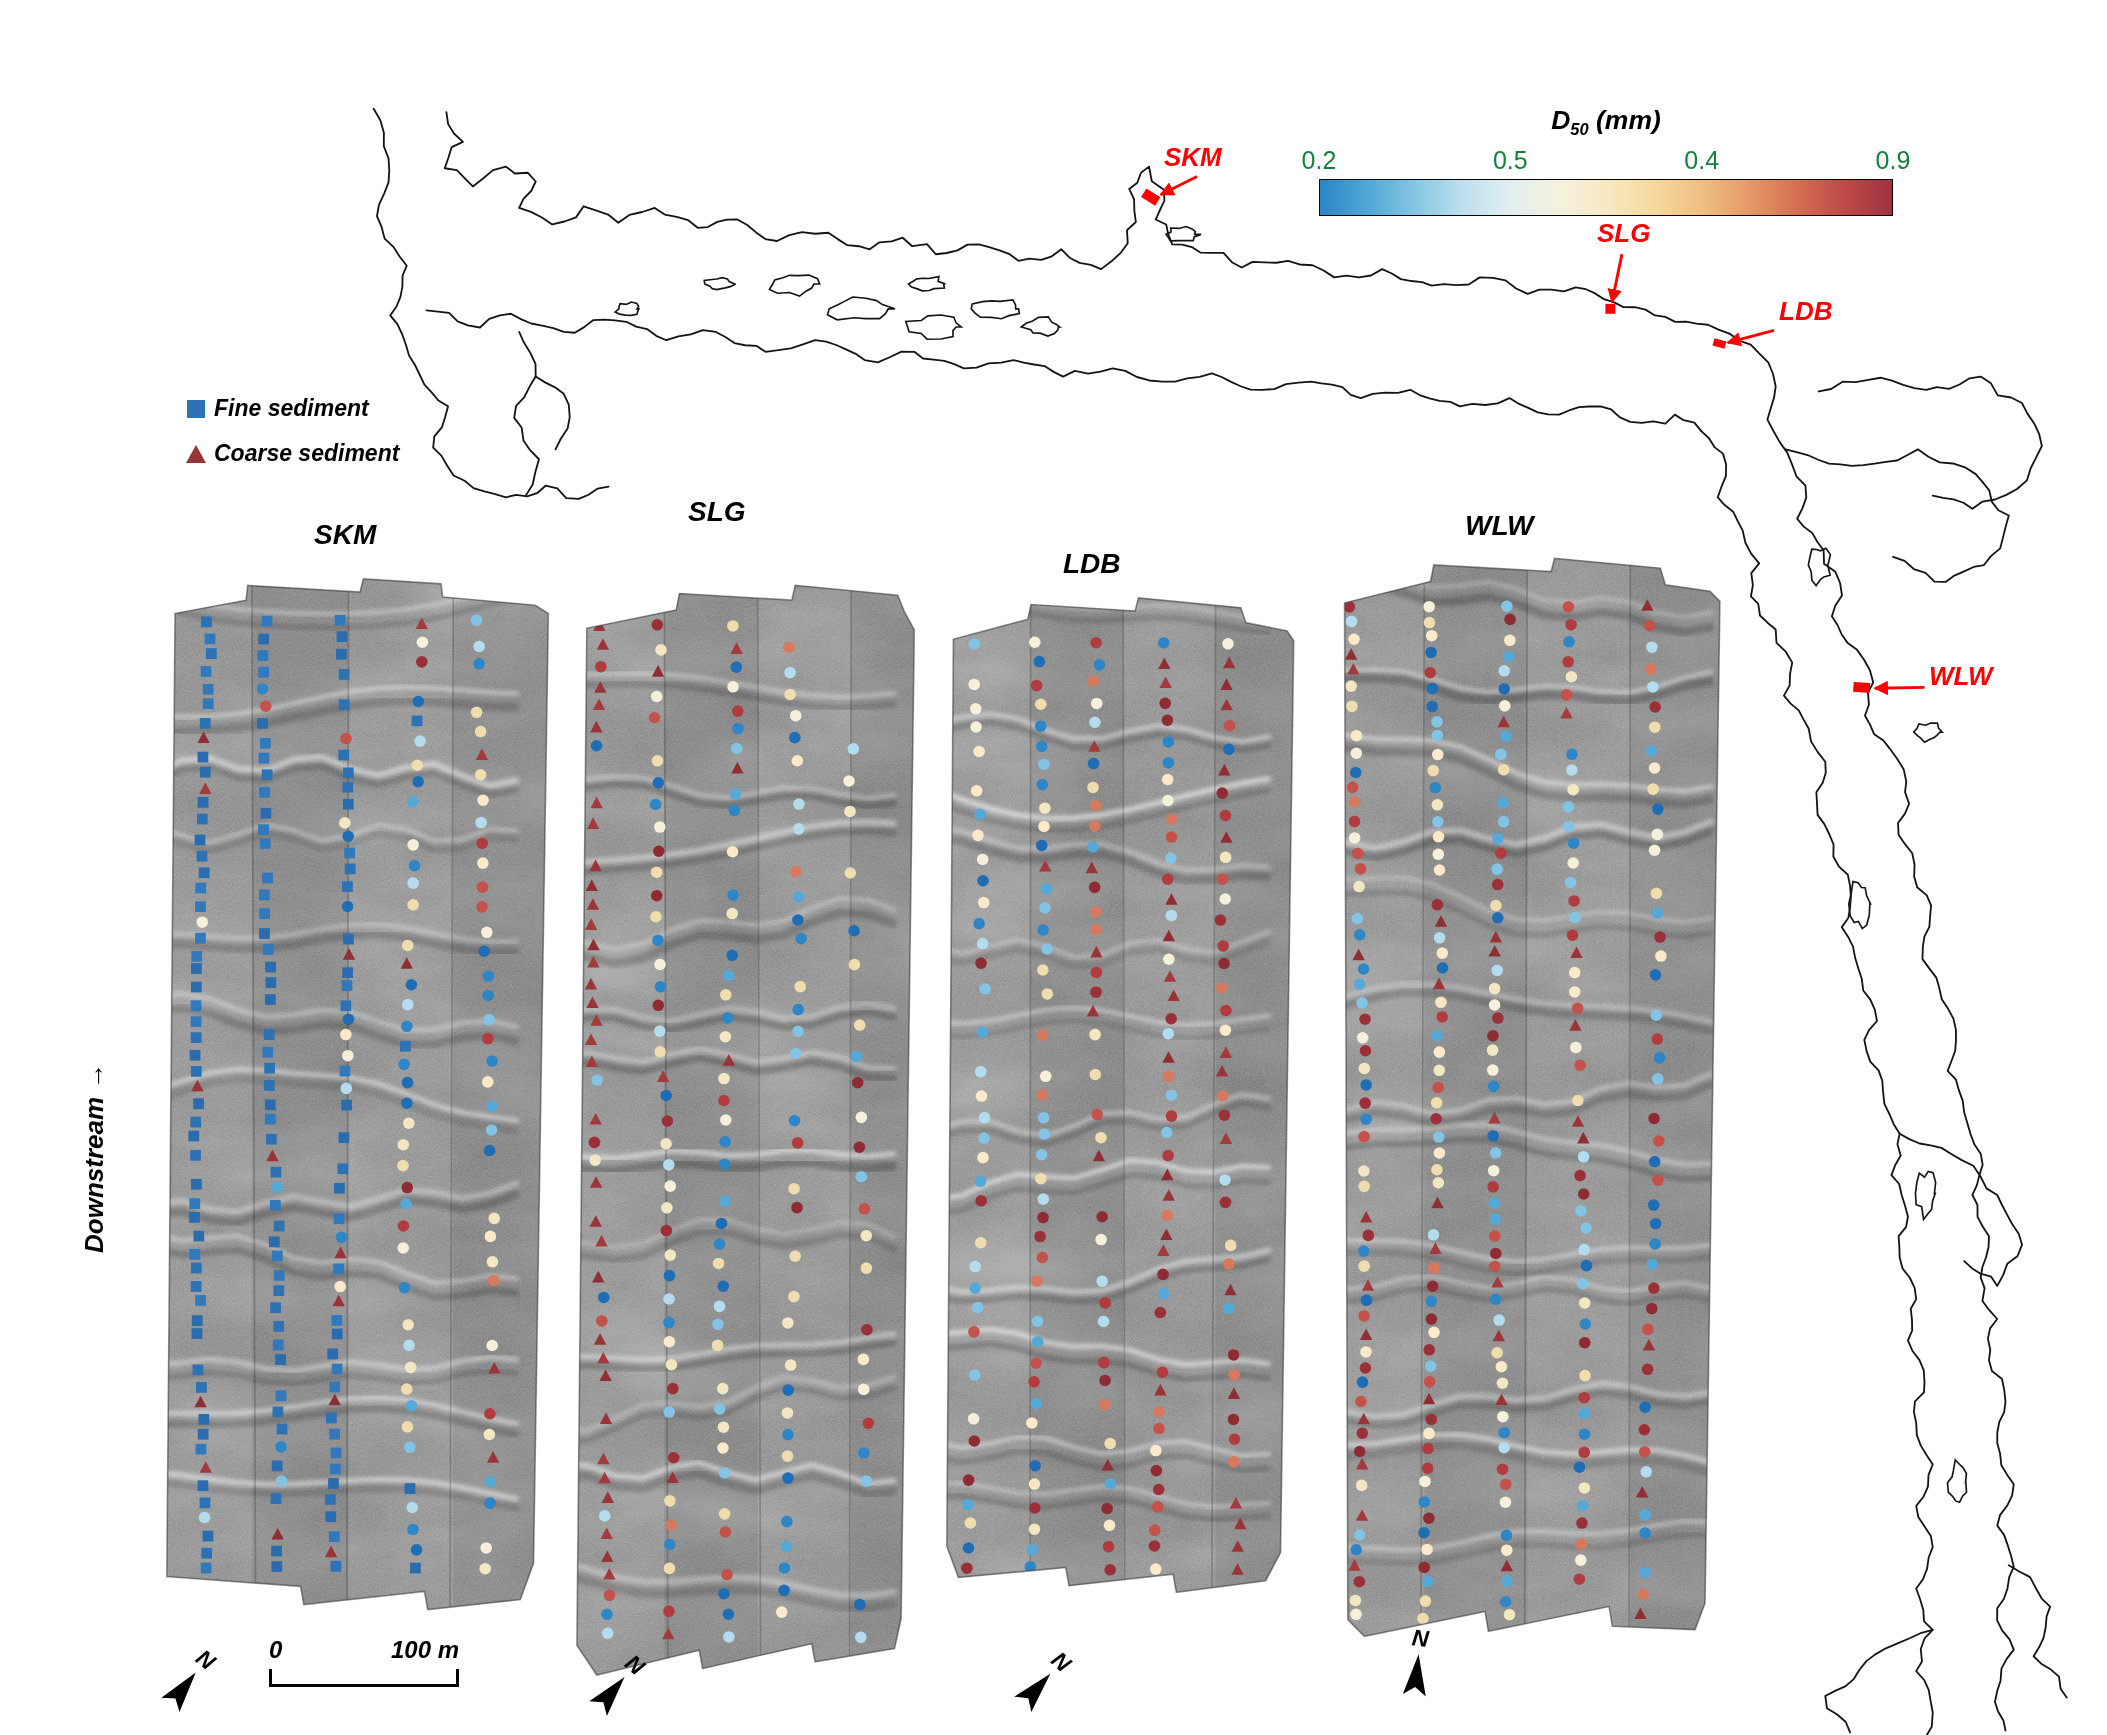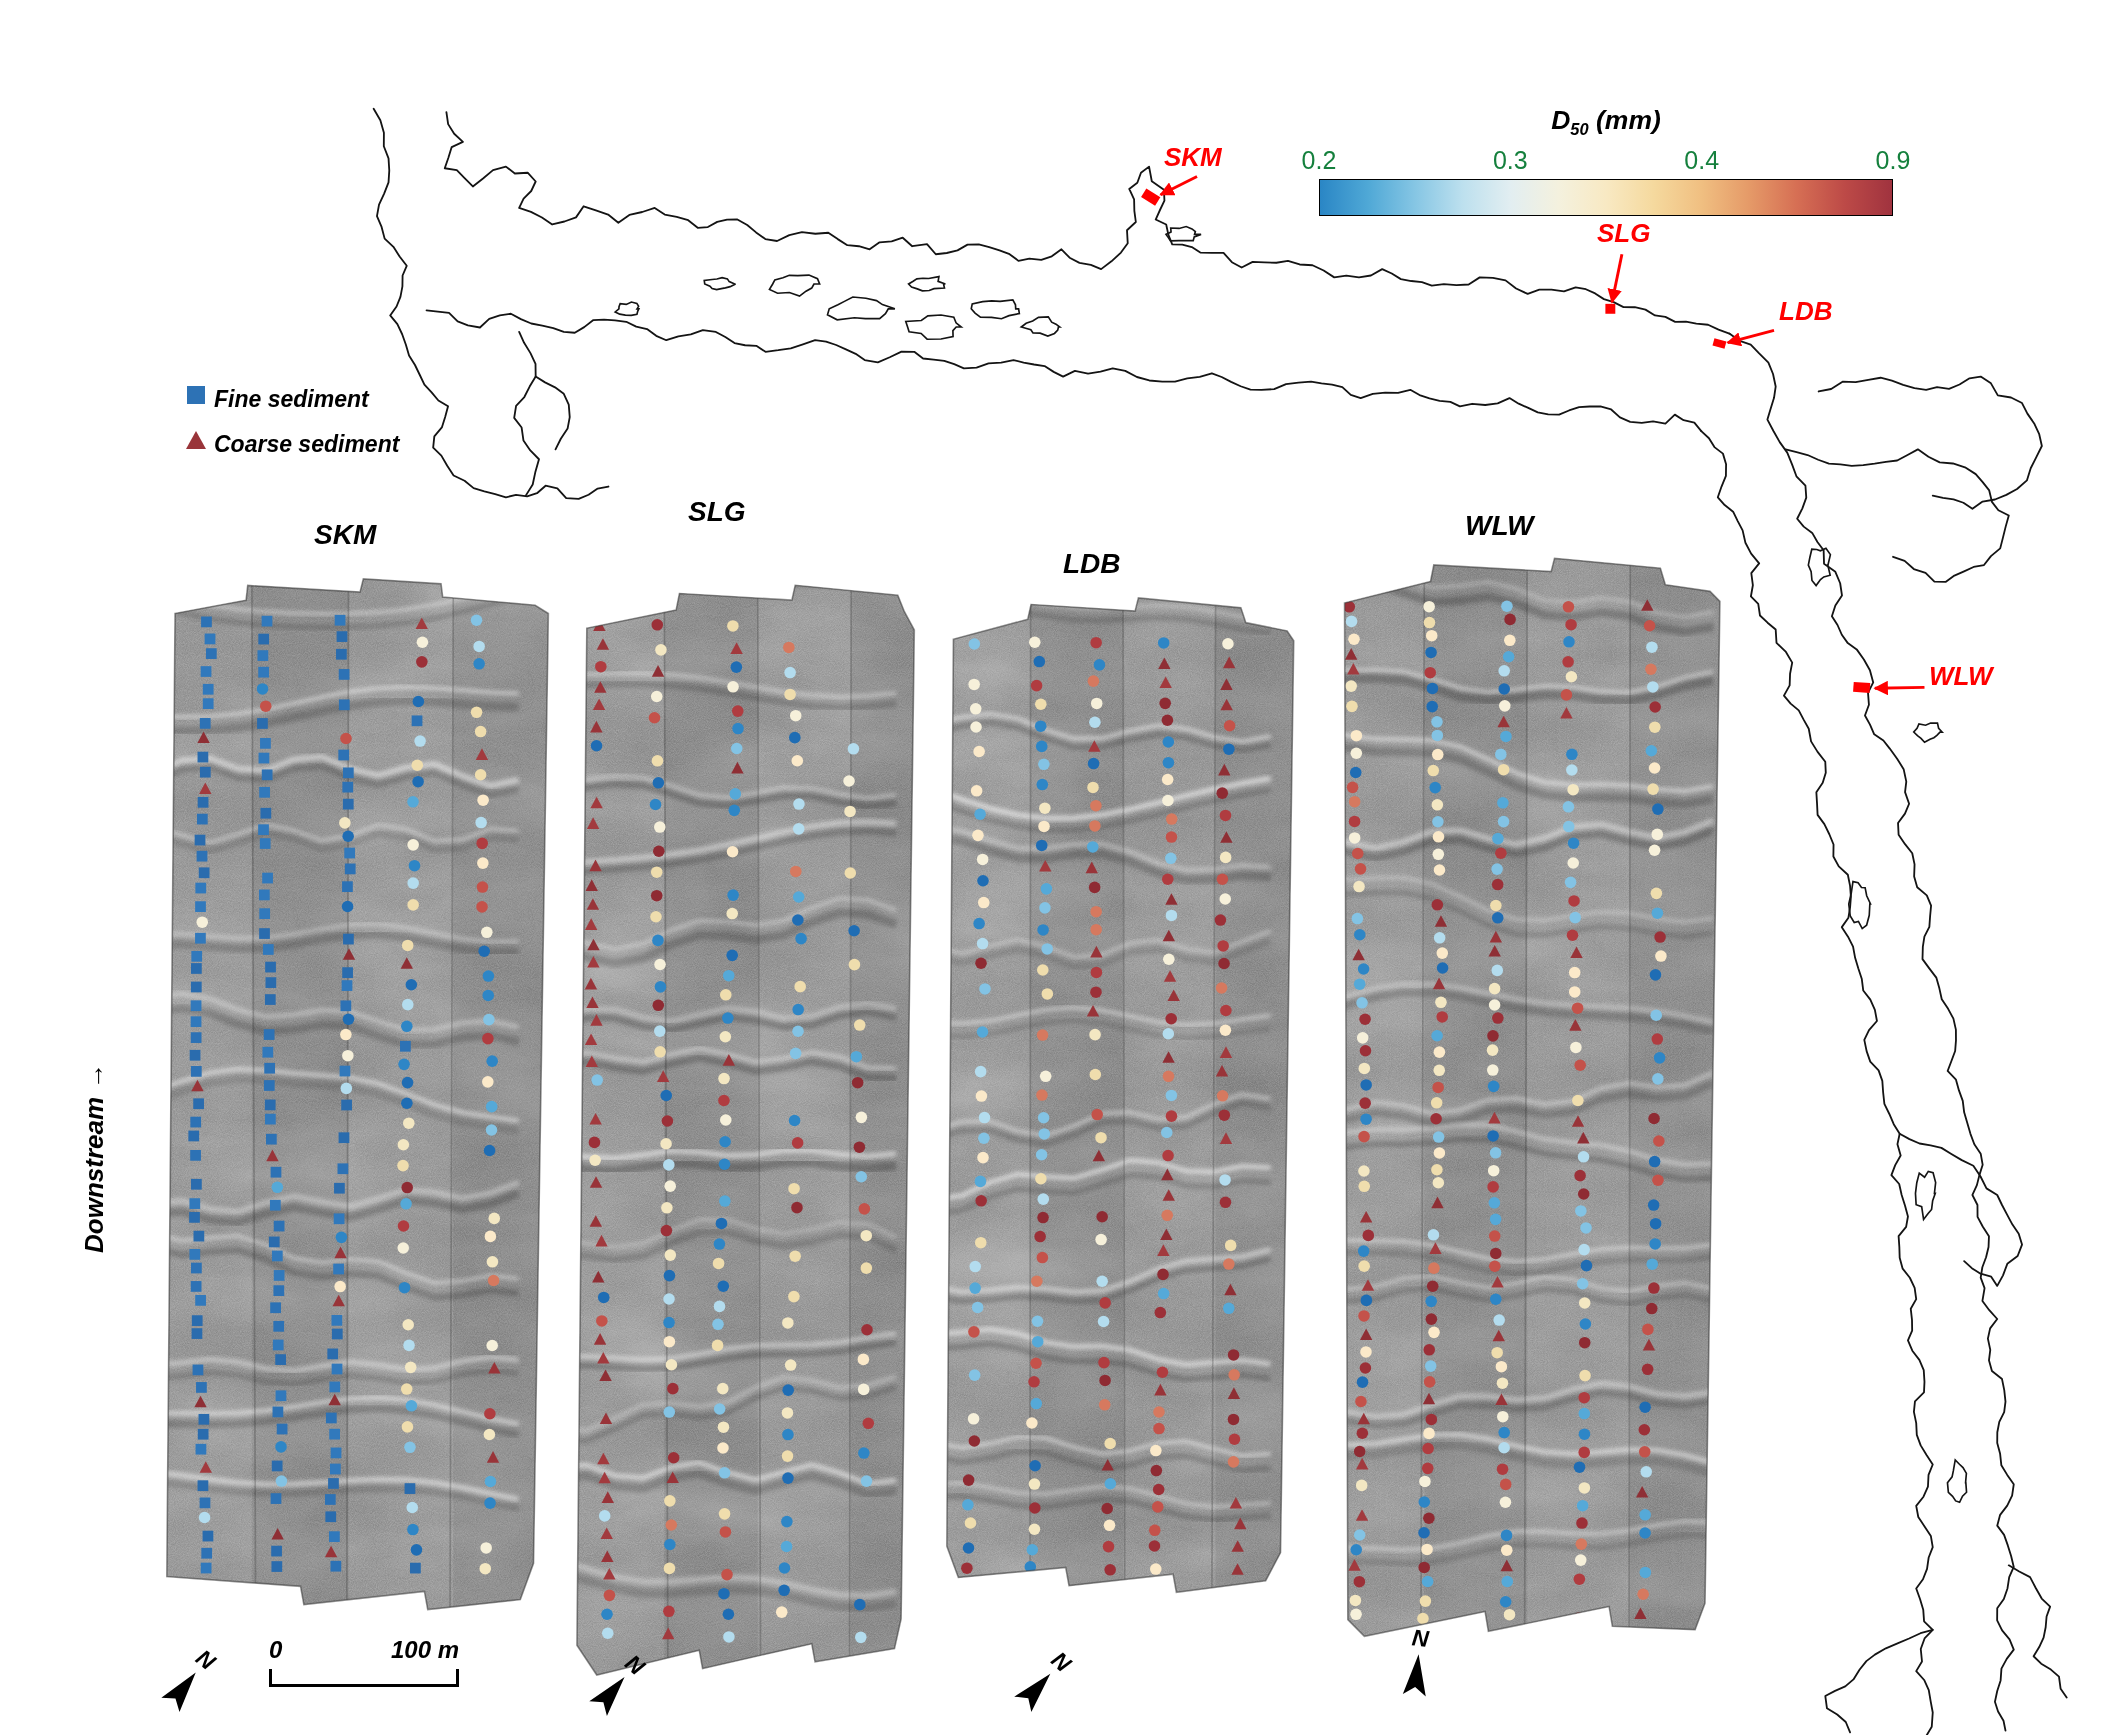--- a/index.html
+++ b/index.html
@@ -21,21 +21,21 @@
   .cb-title{text-align:center;font:italic 700 26.5px "Liberation Sans",sans-serif;color:#000;}
   .cb-title sub{font-size:0.62em;}
   .cb-ticks{position:relative;height:30px;margin-top:6.6px;}
   .cb-ticks span{position:absolute;transform:translateX(-50%);font:400 25px "Liberation Sans",sans-serif;color:#15803d;}
   .cb-ticks span:nth-child(1){left:0;}
   .cb-ticks span:nth-child(2){left:33.33%;}
   .cb-ticks span:nth-child(3){left:66.67%;}
   .cb-ticks span:nth-child(4){left:100%;}
   .cb-bar{height:35px;border:1.7px solid #000;margin-top:3.3px;}
   .legend{position:absolute;left:178px;top:350px;z-index:4;}
-  .legend-row{display:flex;height:45px;}
+  .legend-row{display:flex;align-items:center;height:45px;}
   .legend-marker{width:36px;display:flex;justify-content:center;}
   .sq{width:18px;height:18px;}
   .tri{width:0;height:0;border-left:10.7px solid transparent;border-right:10.7px solid transparent;border-bottom:18px solid #993439;}
   .legend-label{font:italic 700 23px "Liberation Sans",sans-serif;color:#000;}
   .scalebar{position:absolute;left:269px;top:1600px;width:190px;z-index:4;}
   .sb-labels{display:flex;justify-content:space-between;font:italic 700 24px "Liberation Sans",sans-serif;color:#000;}
   .sb-bar{height:15px;border-left:3.3px solid #000;border-right:3.3px solid #000;border-bottom:3.3px solid #000;margin-top:5px;}
   .downstream{position:absolute;left:79px;top:1217px;z-index:4;transform:rotate(-90deg);transform-origin:0 0;white-space:nowrap;font:italic 700 26px "Liberation Sans",sans-serif;color:#000;}
   .downstream .ds-arrow{font-style:normal;margin-left:8.3px;}
   .north-arrow{position:absolute;z-index:4;}
@@ -88,21 +88,21 @@
         <rect x="1942" y="324" width="12" height="12" fill="#ff0000" transform="rotate(0 1948 330)"></rect>
         <rect x="2072.5" y="367.5" width="15" height="9" fill="#ff0000" transform="rotate(15 2080 372)"></rect>
         <rect x="2242" y="782" width="20" height="12" fill="#ff0000" transform="rotate(4 2252 788)"></rect>
       </g>
     </svg>
 
   <div class="colorbar">
     <div class="cb-title"><span>D</span><sub>50</sub><span> (mm)</span></div>
     <div class="cb-ticks">
       <span>0.2</span>
-      <span>0.3</span>
+      <span>0.5</span>
       <span>0.4</span>
       <span>0.9</span>
     </div>
     <div class="cb-bar" id="cb-bar" style="background: linear-gradient(90deg, rgb(42, 134, 197), rgb(79, 168, 214), rgb(134, 198, 228), rgb(189, 224, 238), rgb(226, 238, 241), rgb(244, 241, 222), rgb(248, 233, 195), rgb(245, 217, 158), rgb(240, 191, 129), rgb(229, 154, 104), rgb(214, 111, 84), rgb(189, 74, 71), rgb(160, 51, 63));"></div>
   </div>
 
   <div class="legend">
     <div class="legend-row">
       <span class="legend-marker">
           <span class="sq" style="background: rgb(45, 114, 181);"></span>

